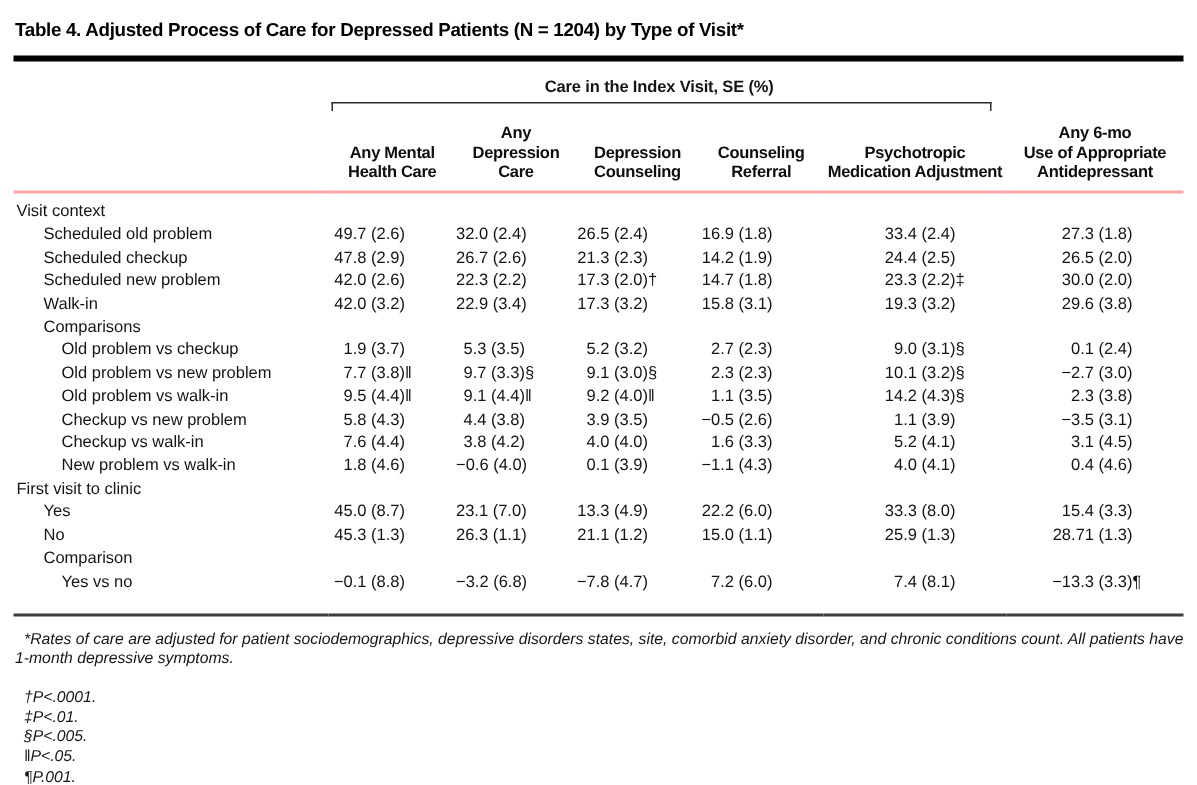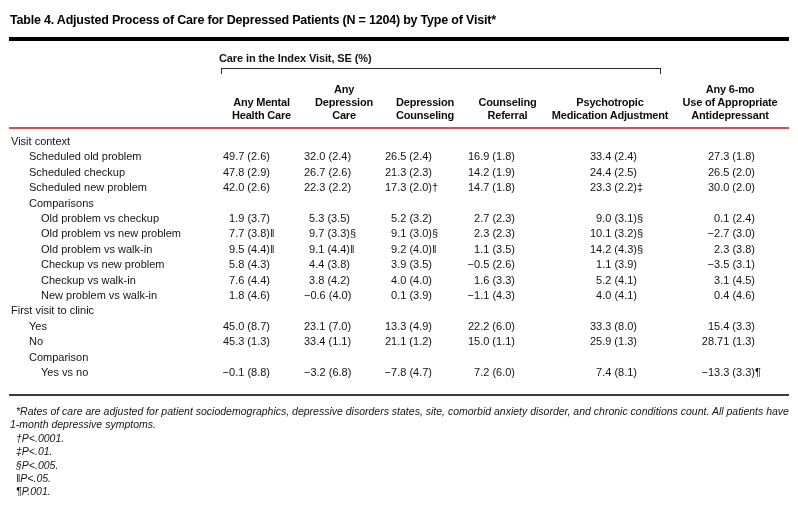--- a/index.html
+++ b/index.html
@@ -10,49 +10,49 @@
   }
   .page { padding:0 9px; }
   .title {
     font-weight:bold; font-size:12.5px; letter-spacing:-0.2px;
     padding:13px 0 10px 1px; color:#000000;
   }
   .top-rule { height:4px; background:#000; }
   .tablewrap { position:relative; }
   .spanner {
     position:absolute; left:210px; width:441px; top:11px;
-    text-align:left; font-weight:bold; font-size:11px; letter-spacing:-0.1px;
+    text-align:center; font-weight:bold; font-size:11px; letter-spacing:-0.1px;
   }
   .bracket {
     position:absolute; left:212px; width:438px; top:27px; height:5px;
     border-top:1px solid #2a2a2a; border-left:1px solid #2a2a2a; border-right:1px solid #2a2a2a;
   }
   table { border-collapse:collapse; table-layout:fixed; width:780px;
           font-size:11px; border-bottom:2px solid #3c3c3c; }
   col.lab { width:210px; }
   col.c1 { width:85px; } col.c2 { width:80px; } col.c3 { width:82px; }
   col.c4 { width:83px; } col.c5 { width:122px; } col.c6 { width:118px; }
   thead th {
     font-weight:bold; vertical-align:bottom; text-align:center;
     padding:42px 0 5px; white-space:pre-line; line-height:13px; font-size:11px;
-    letter-spacing:-0.2px; border-bottom:2px solid #ef4444; color:#0d0d0d;
+    letter-spacing:-0.2px; border-bottom:2px solid #fca5a5; color:#0d0d0d;
   }
   tbody td { height:15.4px; padding:0; line-height:15.4px; white-space:nowrap; }
   td.label-cell.indent-0 { padding-left:2px;margin-left:40px; }
   td.label-cell.indent-1 { padding-left:20px; }
   td.label-cell.indent-2 { padding-left:32px; }
   td.num { text-align:right; padding-right:34px; }
   td.num .sym { display:inline-block; width:0; white-space:pre; overflow:visible; }
   tbody tr:first-child td { padding-top:5px; }
   tbody tr:last-child td { padding-bottom:13px;margin-top:28px; }
   .footnotes {
     font-style:italic; font-size:10.5px; line-height:13.3px;
     padding:9px 0 0 1px; color:#161616;
   }
-  .fn-para { text-indent:6px; margin:0 0 1px 0; width:780px; }
+  .fn-para { text-indent:6px; margin:0 0 12px 0; width:780px; }
   .fn-line { padding-left:6px; }
 </style>
 </head>
 <body>
 
 <div class="page">
 
   <div class="title">Table 4. Adjusted Process of Care for Depressed Patients (N = 1204) by Type of Visit*</div>
 
   <div class="top-rule"></div>
@@ -120,20 +120,29 @@
           <tr>
             <td class="label-cell indent-1">Scheduled new problem</td>
             <td class="num"><span class="val">42.0 (2.6)</span></td>
             <td class="num"><span class="val">22.3 (2.2)</span></td>
             <td class="num"><span class="val">17.3 (2.0)</span><span class="sym">†</span></td>
             <td class="num"><span class="val">14.7 (1.8)</span></td>
             <td class="num"><span class="val">23.3 (2.2)</span><span class="sym">‡</span></td>
             <td class="num"><span class="val">30.0 (2.0)</span></td>
           </tr>
           <tr>
+            <td class="label-cell indent-1">Walk-in</td>
+            <td class="num"><span class="val">42.0 (3.2)</span></td>
+            <td class="num"><span class="val">22.9 (3.4)</span></td>
+            <td class="num"><span class="val">17.3 (3.2)</span></td>
+            <td class="num"><span class="val">15.8 (3.1)</span></td>
+            <td class="num"><span class="val">19.3 (3.2)</span></td>
+            <td class="num"><span class="val">29.6 (3.8)</span></td>
+          </tr>
+          <tr>
             <td class="label-cell indent-1">Comparisons</td>
             <td class="num"><span class="val"></span></td>
             <td class="num"><span class="val"></span></td>
             <td class="num"><span class="val"></span></td>
             <td class="num"><span class="val"></span></td>
             <td class="num"><span class="val"></span></td>
             <td class="num"><span class="val"></span></td>
           </tr>
           <tr>
             <td class="label-cell indent-2">Old problem vs checkup</td>
@@ -203,21 +212,21 @@
             <td class="num"><span class="val">45.0 (8.7)</span></td>
             <td class="num"><span class="val">23.1 (7.0)</span></td>
             <td class="num"><span class="val">13.3 (4.9)</span></td>
             <td class="num"><span class="val">22.2 (6.0)</span></td>
             <td class="num"><span class="val">33.3 (8.0)</span></td>
             <td class="num"><span class="val">15.4 (3.3)</span></td>
           </tr>
           <tr>
             <td class="label-cell indent-1">No</td>
             <td class="num"><span class="val">45.3 (1.3)</span></td>
-            <td class="num"><span class="val">33.4 (1.1)</span></td>
+            <td class="num"><span class="val">26.3 (1.1)</span></td>
             <td class="num"><span class="val">21.1 (1.2)</span></td>
             <td class="num"><span class="val">15.0 (1.1)</span></td>
             <td class="num"><span class="val">25.9 (1.3)</span></td>
             <td class="num"><span class="val">28.71 (1.3)</span></td>
           </tr>
           <tr>
             <td class="label-cell indent-1">Comparison</td>
             <td class="num"><span class="val"></span></td>
             <td class="num"><span class="val"></span></td>
             <td class="num"><span class="val"></span></td>

